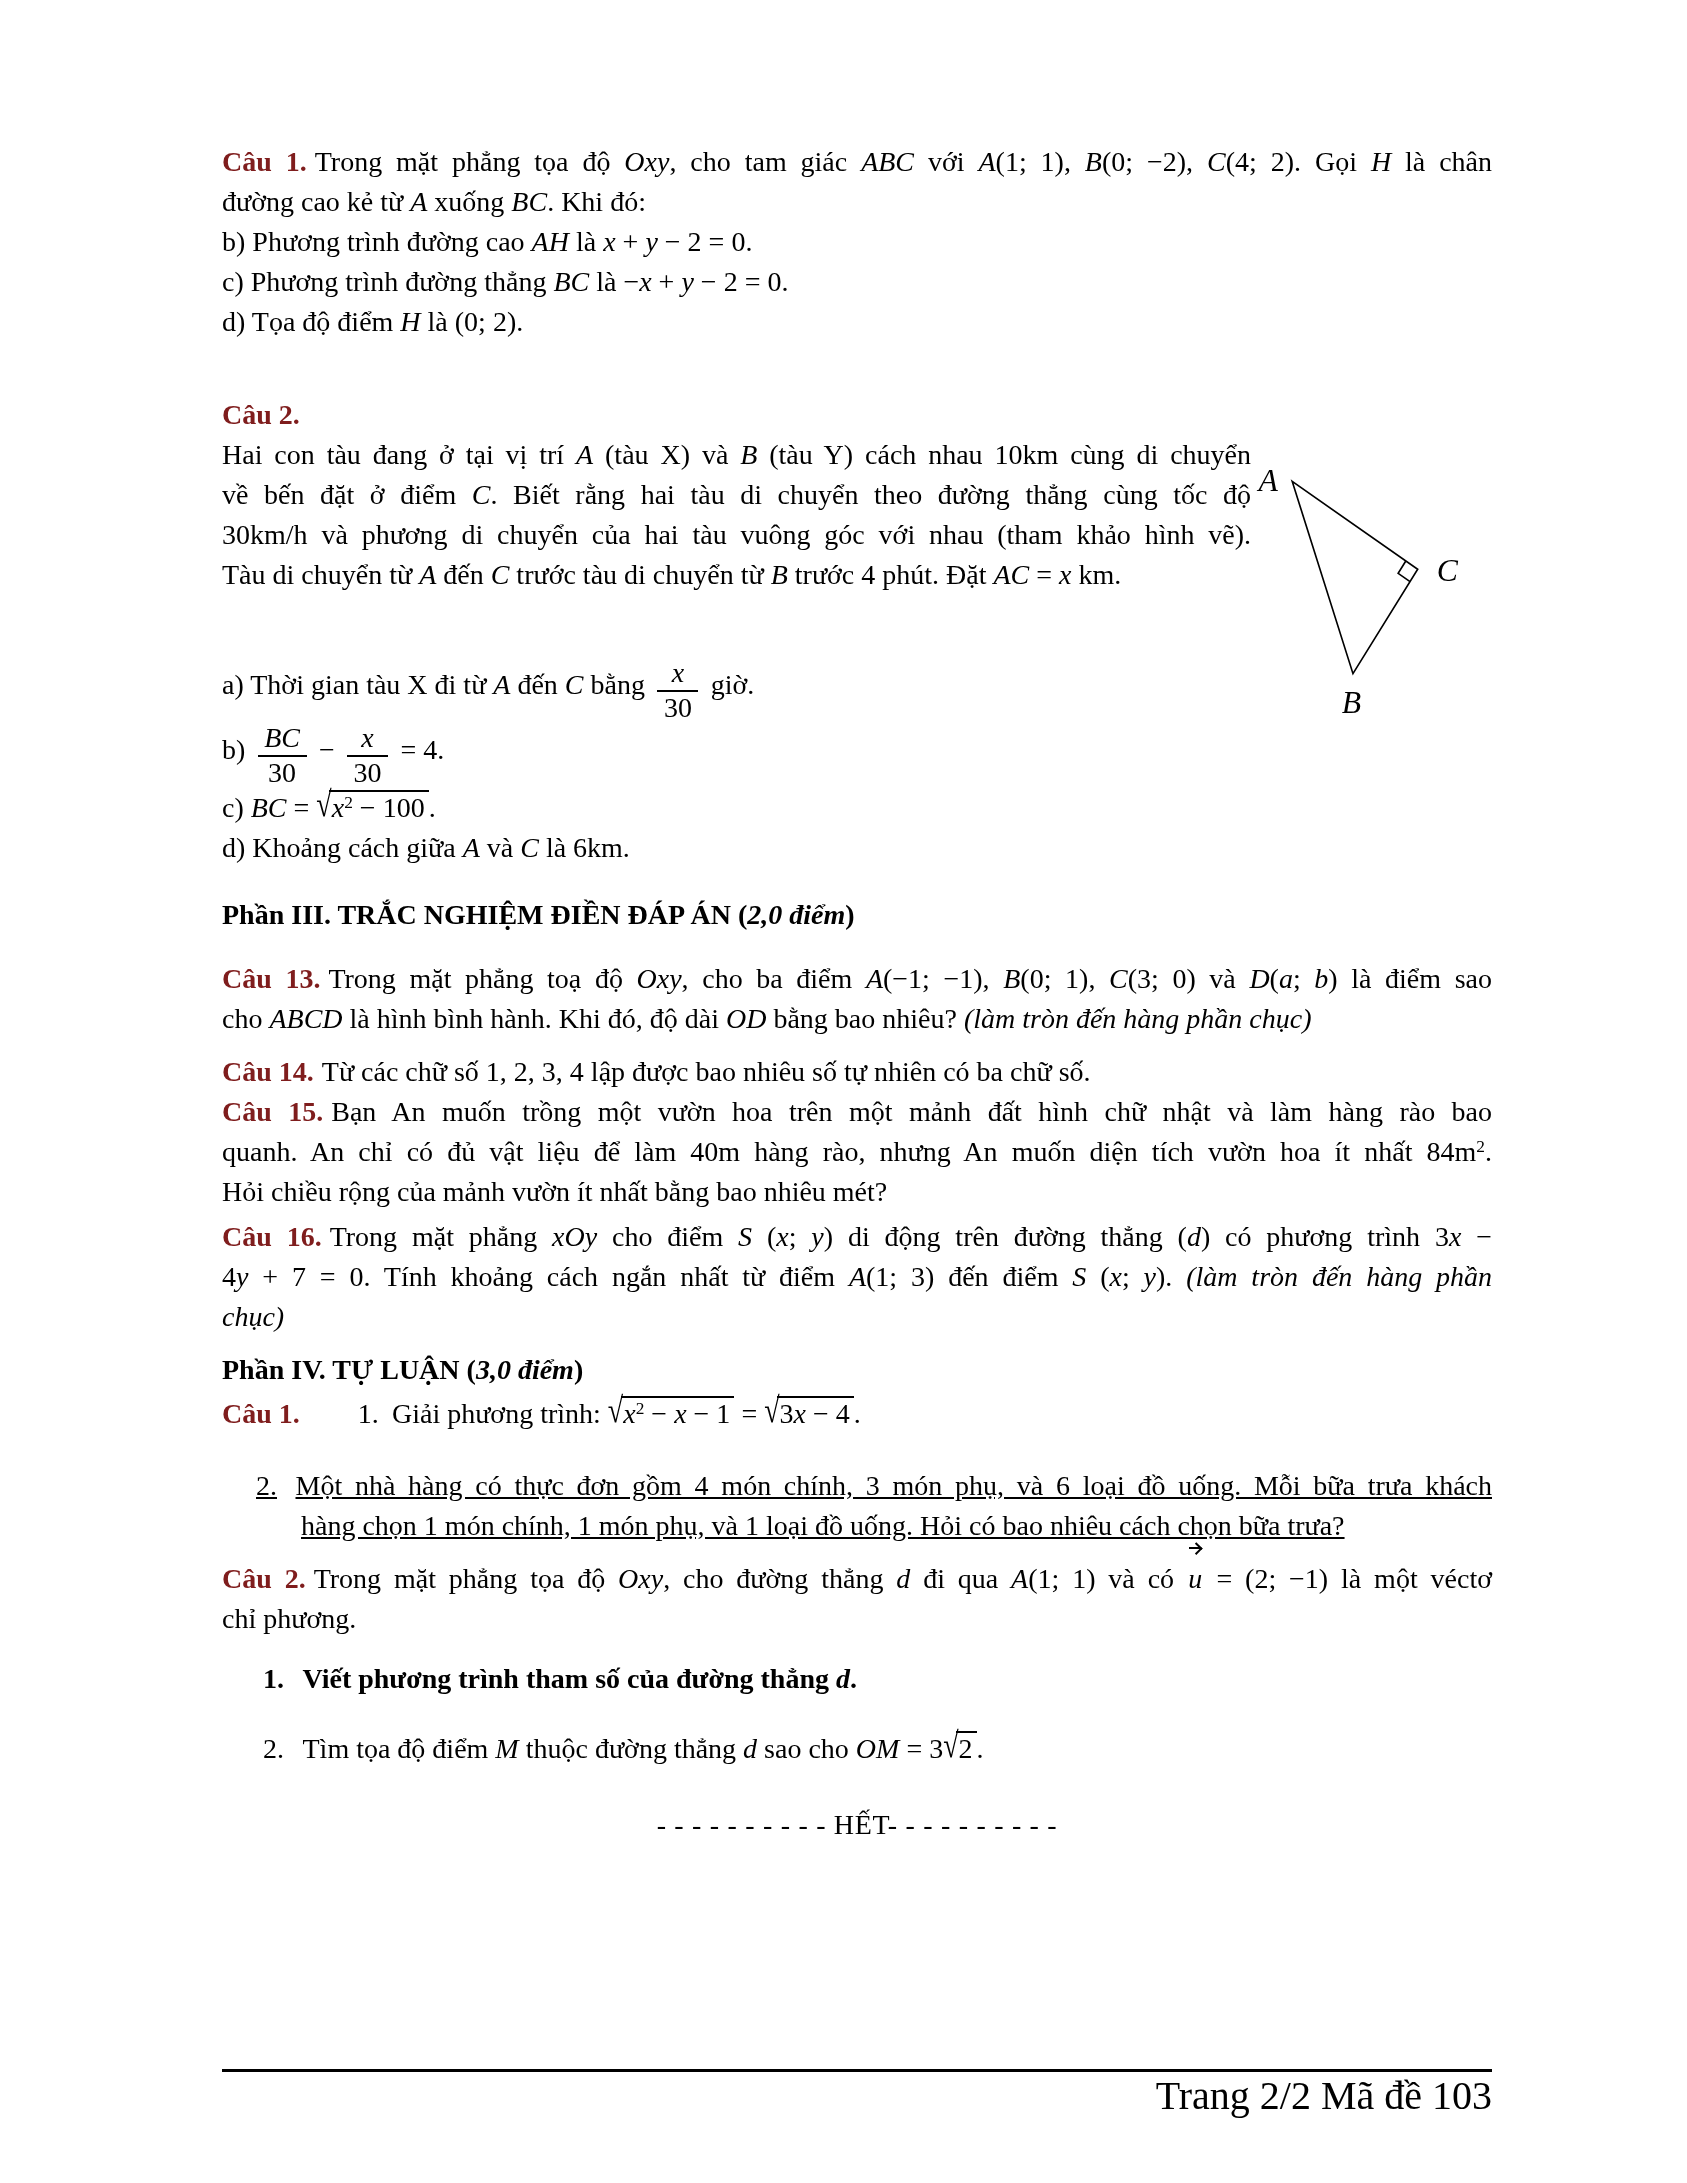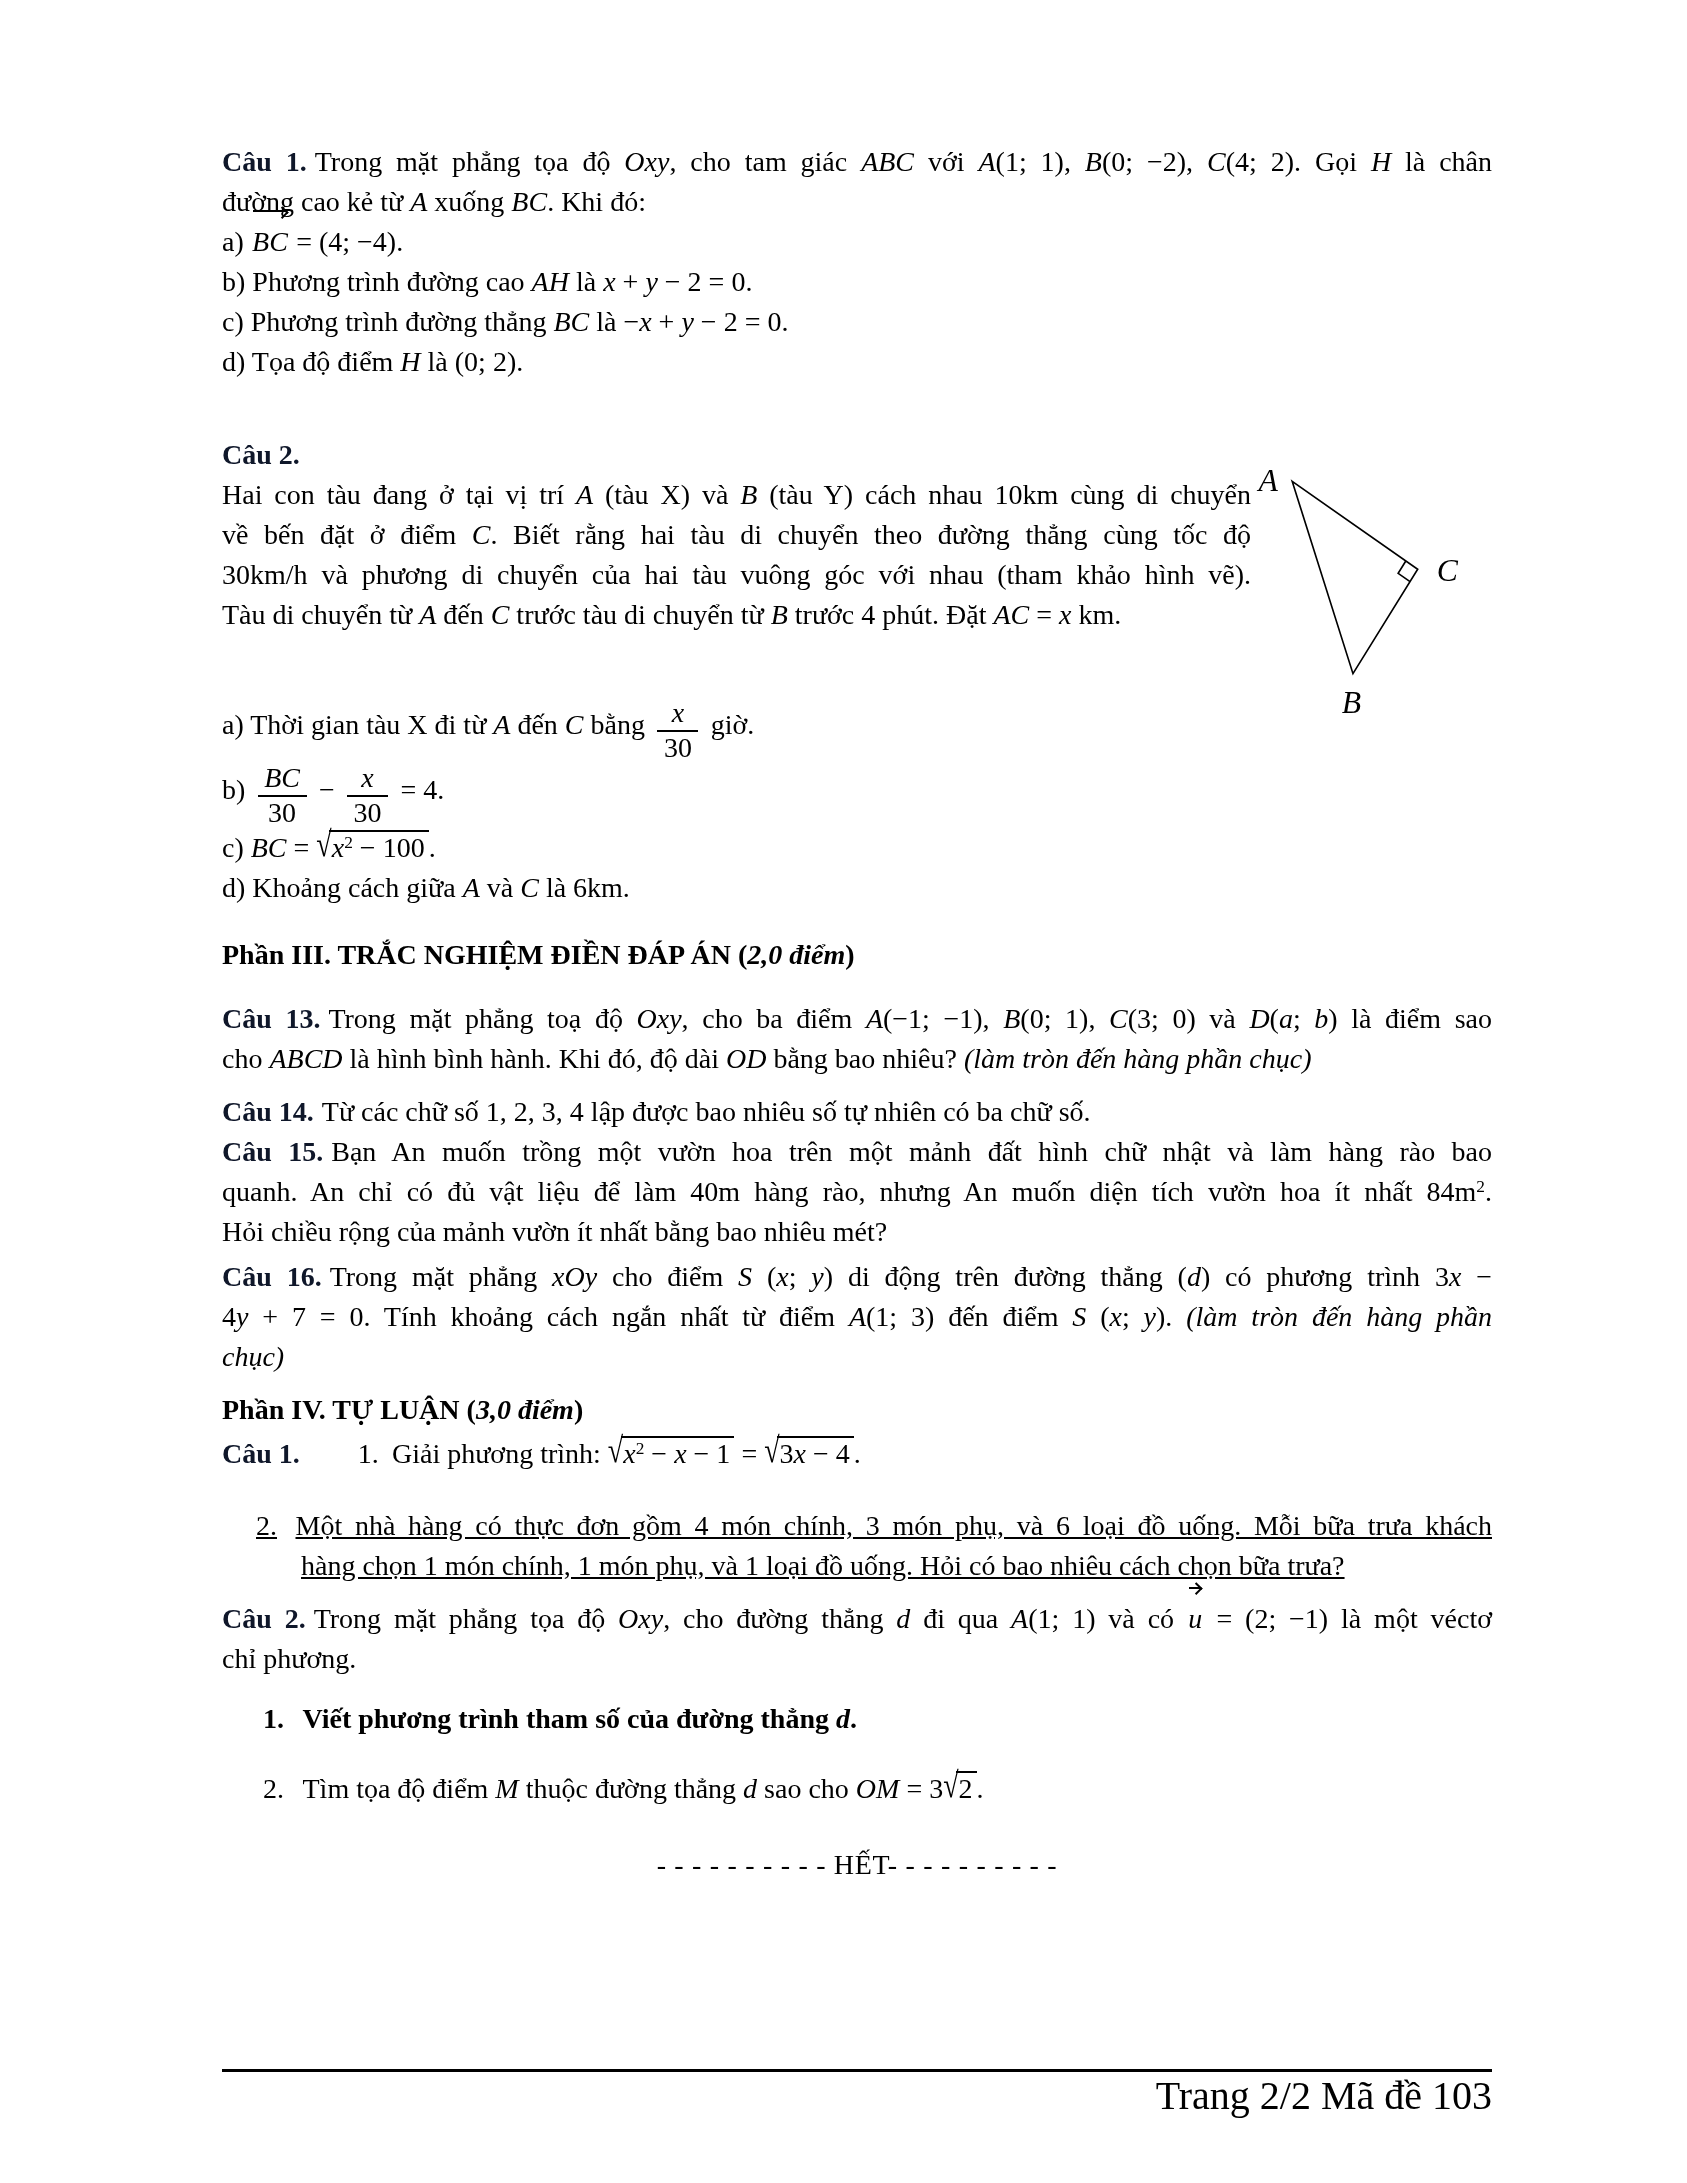--- a/index.html
+++ b/index.html
@@ -5,21 +5,21 @@
   html,body{margin:0;padding:0;background:#888;}
   .page{position:relative;width:1687px;height:2183px;background:#ffffff;
         font-family:"Liberation Serif","DejaVu Serif",serif;font-size:28px;color:#000;
         overflow:hidden;}
   .content{position:absolute;left:222px;top:142px;width:1270px;}
   .line{line-height:40px;}
   .j{text-align:justify;text-align-last:justify;}
   .i{font-style:italic;}
   .b{font-weight:bold;}
   .sup{font-size:0.62em;vertical-align:0.5em;line-height:0;}
-  .qlabel{font-weight:bold;color:#0f172a;margin-right:8px;}
+  .qlabel{font-weight:bold;color:#7f1d1d;margin-right:8px;}
   .ptitle{font-weight:bold;}
 
   
   .frac{display:inline-block;vertical-align:-0.8em;text-align:center;margin:0 5.3px;}
   .frac .num{display:block;line-height:1.08;padding:0 6.6px 1.3px 6.6px;border-bottom:2px solid #000;}
   .frac .den{display:block;line-height:1.08;padding:1.3px 6.6px 0 6.6px;text-align:center;}
   .sqrt{white-space:nowrap;}
   .sqrt .sign{display:inline-block;transform:scaleY(1.28) translateY(0.7px);transform-origin:50% 88%;margin-right:-2.6px;}
   .sqrt .rad{display:inline-block;border-top:2px solid #000;line-height:1.1;padding:0.7px 4px 0 2.6px;}
   .vec{position:relative;display:inline-block;font-style:italic;padding:0 1.3px;}
@@ -58,21 +58,20 @@
 </style>
 </head>
 <body>
 
 <div class="page">
   <div class="content">
 
     <section id="q1">
       <div class="line j"><span class="qlabel">Câu 1.</span>Trong mặt phẳng tọa độ <span class="i">Oxy</span>, cho tam giác <span class="i">ABC</span> với <span class="i">A</span>(1; 1), <span class="i">B</span>(0; −2), <span class="i">C</span>(4; 2). Gọi <span class="i">H</span> là chân</div>
       <div class="line">đường cao kẻ từ <span class="i">A</span> xuống <span class="i">BC</span>. Khi đó:</div>
-      <div class="line">a) <span class="vec"><span class="arr"></span>BC</span> = (4; −4).</div>
       <div class="line">b) Phương trình đường cao <span class="i">AH</span> là <span class="i">x</span> + <span class="i">y</span> − 2 = 0.</div>
       <div class="line">c) Phương trình đường thẳng <span class="i">BC</span> là −<span class="i">x</span> + <span class="i">y</span> − 2 = 0.</div>
       <div class="line">d) Tọa độ điểm <span class="i">H</span> là (0; 2).</div>
     </section>
 
     <section id="q2">
       <div class="line"><span class="qlabel">Câu 2.</span></div>
       <div class="q2para">
         <div class="line j">Hai con tàu đang ở tại vị trí <span class="i">A</span> (tàu X) và <span class="i">B</span> (tàu Y) cách nhau 10km cùng di chuyển</div>
         <div class="line j">về bến đặt ở điểm <span class="i">C</span>. Biết rằng hai tàu di chuyển theo đường thẳng cùng tốc độ</div>

